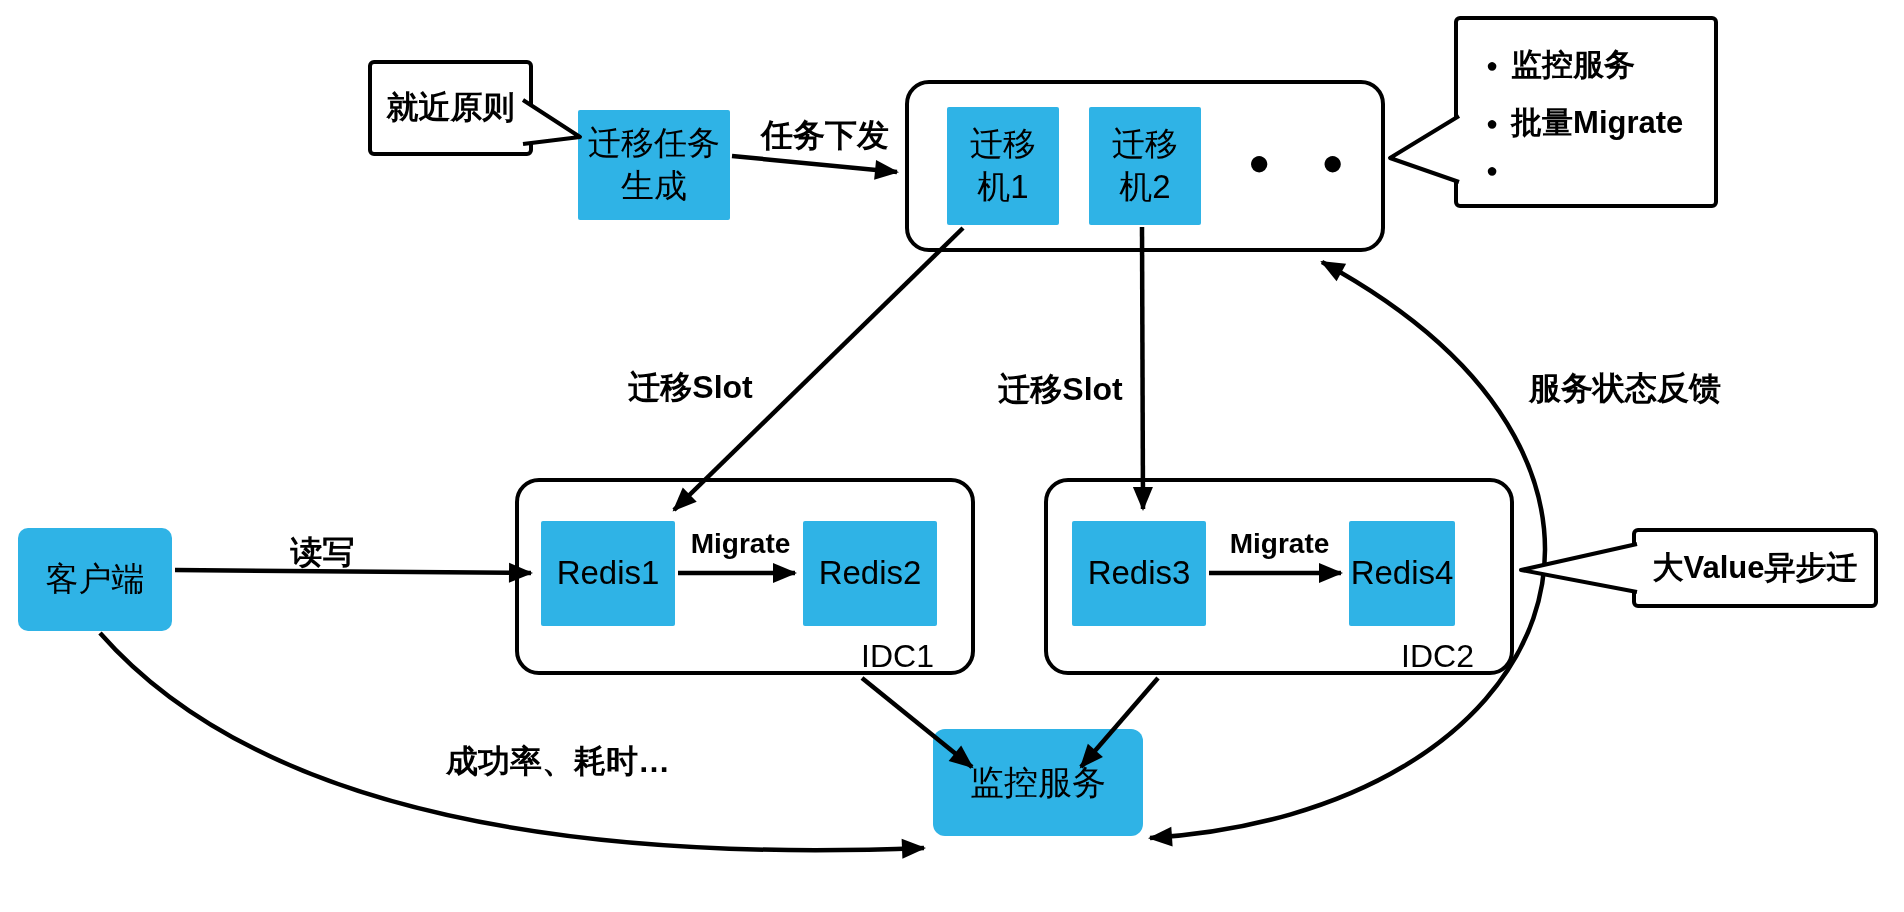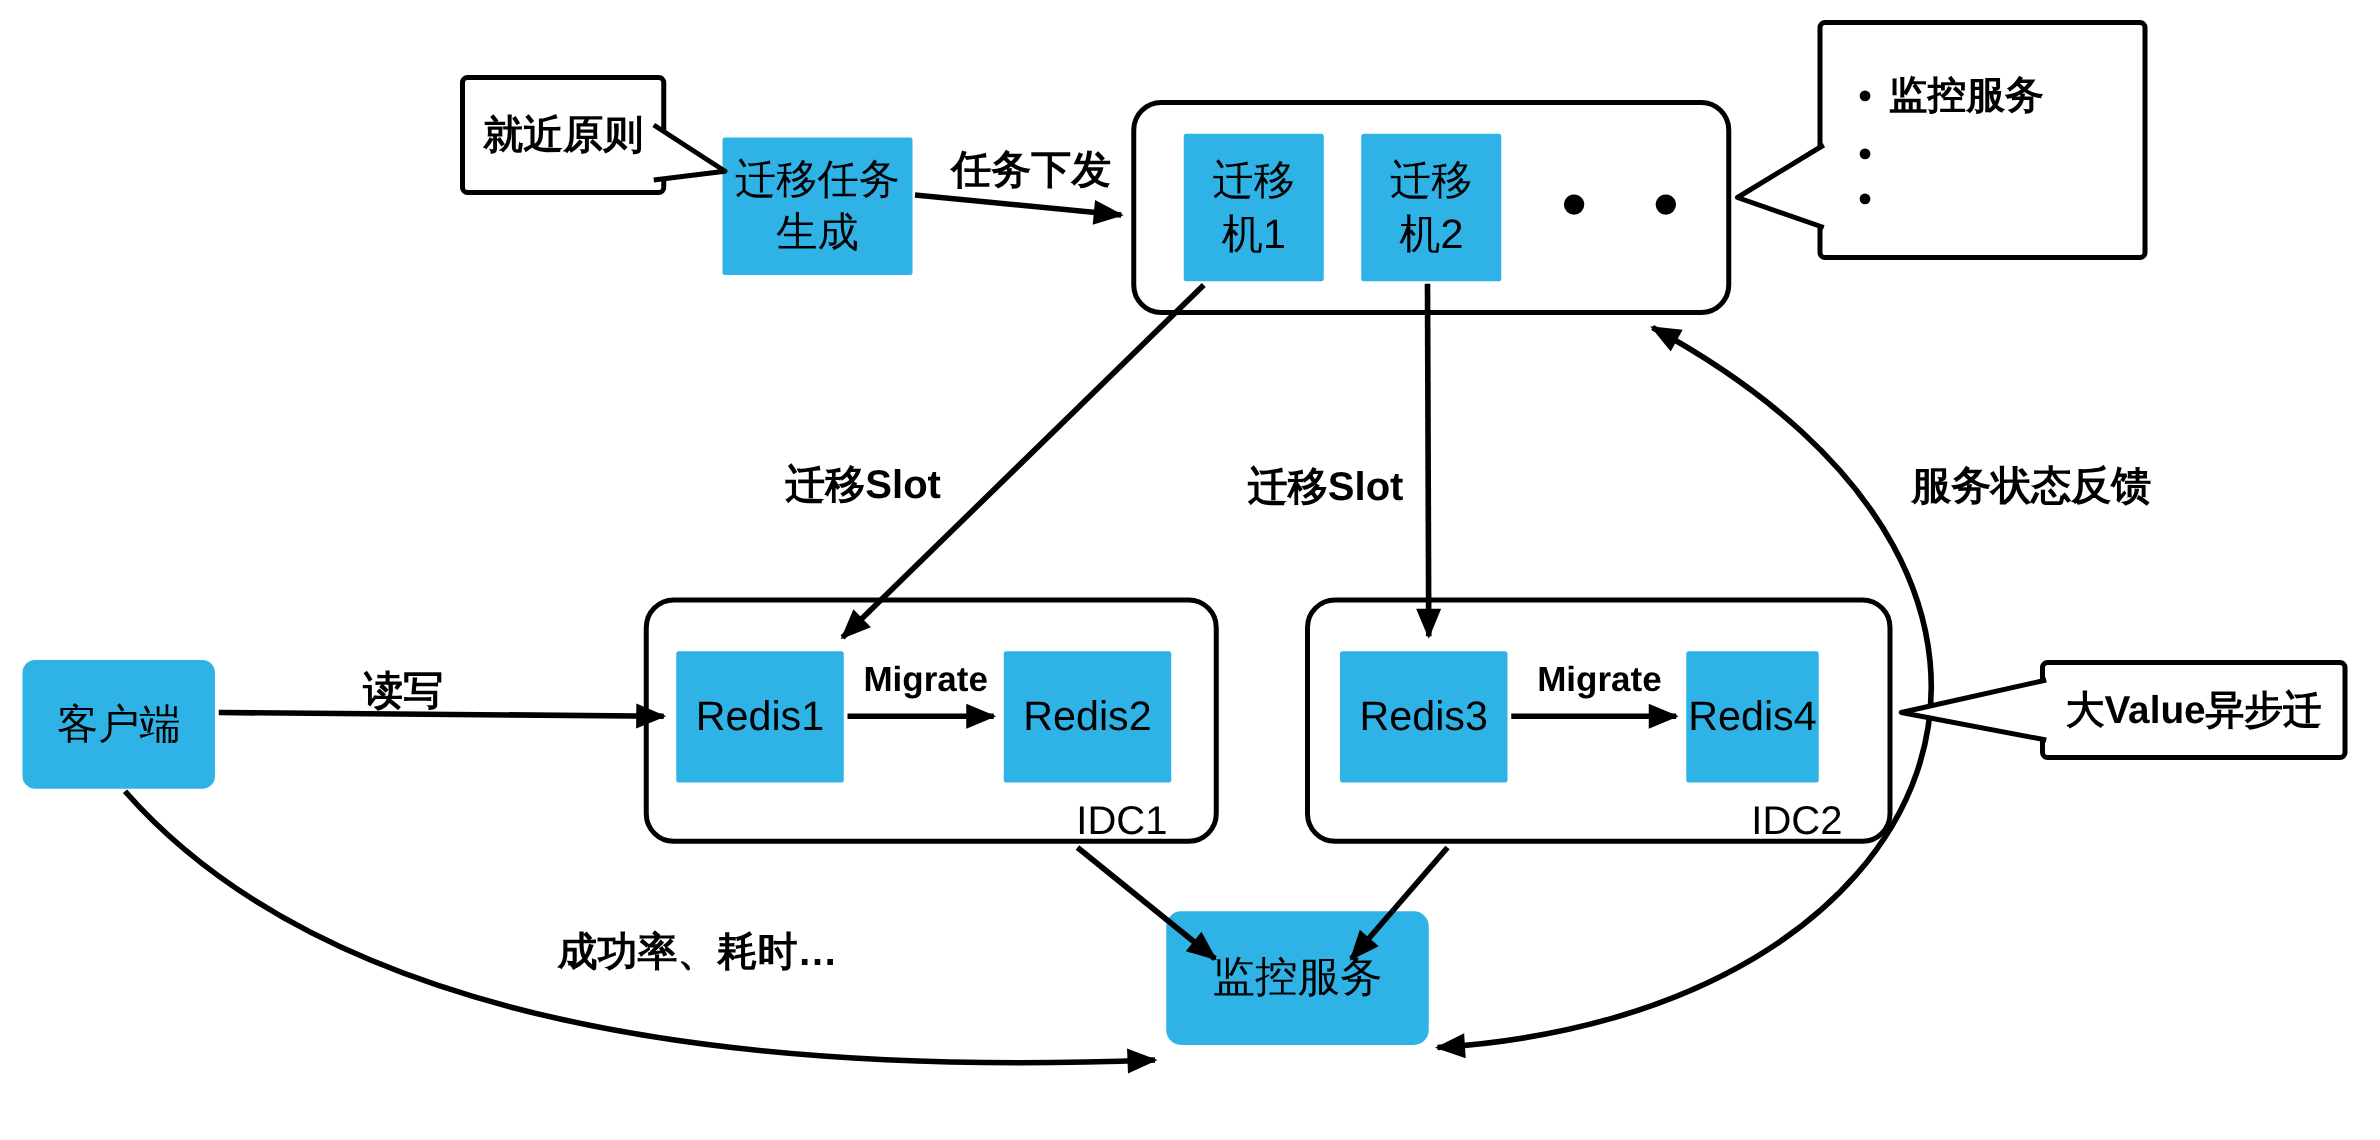--- a/index.html
+++ b/index.html
@@ -74,20 +74,21 @@
 
 <div class="callout" style="left:368px; top:60px; width:165px; height:96px; font-size:32px;">就近原则</div>
 
 <div class="strategies" style="left:1454px; top:16px; width:264px; height:192px; font-size:31px;">
   <div class="strategy-row">
     <span class="bullet-dot">●</span>
     <span>监控服务</span>
   </div>
   <div class="strategy-row">
     <span class="bullet-dot">●</span>
+    <span>批量Migrate</span>
   </div>
   <div class="strategy-row">
     <span class="bullet-dot">●</span>
   </div>
 </div>
 
 <div class="callout" style="left:1632px; top:528px; width:246px; height:80px; font-size:31px;">大Value异步迁</div>
 
 <svg class="overlay" width="1904" height="912" viewBox="0 0 1904 912">
   <defs>

